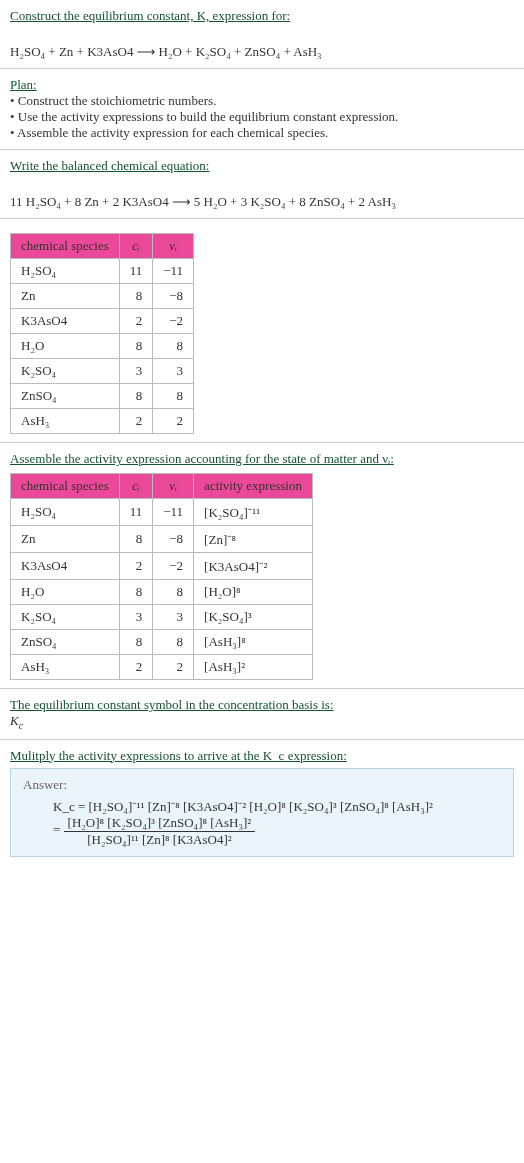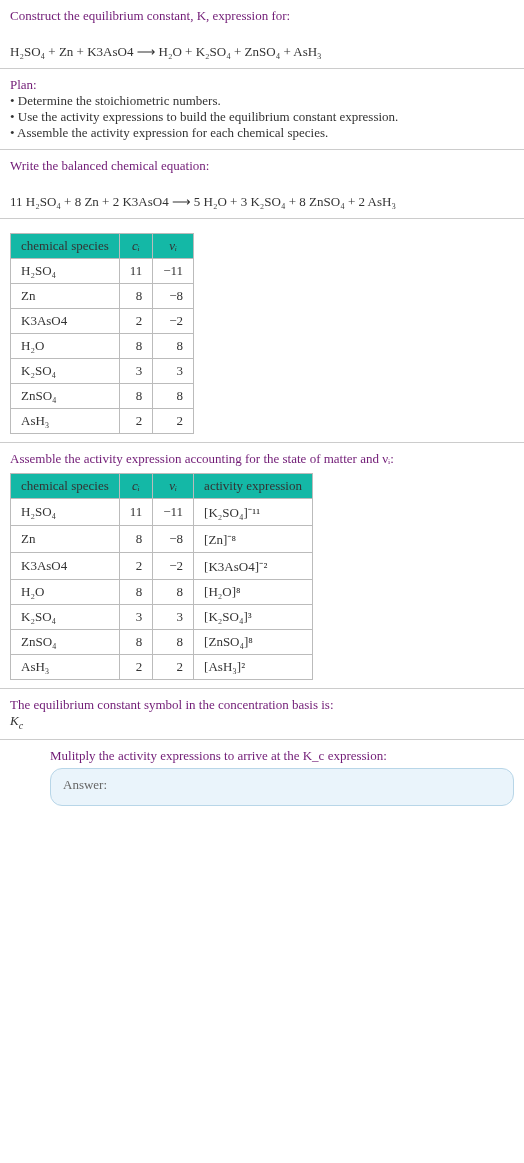--- a/index.html
+++ b/index.html
@@ -12,45 +12,46 @@
     width: 524px;
   }
   .section {
     padding: 8px 10px;
     border-bottom: 1px solid #ccc;
   }
   .section:last-child {
     border-bottom: none;
   }
   .prompt {
-    color: #701a75;
+    color: #14532d;
+    text-decoration: underline;
   }
   .eq {
     margin-top: 20px;
   }
   table.data {
     border-collapse: collapse;
     margin-top: 6px;
   }
   table.data th, table.data td {
     border: 1px solid #bbb;
     padding: 4px 10px;
     font-size: 13px;
   }
   table.data th {
-    background: #14b8a6;
+    background: #ec4899;
     font-weight: normal;
   }
   table.data td.num {
     text-align: right;
   }
   .answer-box {
     background: #eaf4fb;
     border: 1px solid #b8d6e8;
-    border-radius: 12px;
+    border-radius: 0;
     padding: 8px 12px;
     margin-top: 4px;
   }
   .answer-label {
     color: #666;
     margin-bottom: 4px;
   }
   .frac {
     display: inline-block;
     vertical-align: middle;
@@ -75,21 +76,21 @@
 </head>
 <body>
 
 <div class="section">
   <div class="prompt">Construct the equilibrium constant, K, expression for:</div>
   <div class="eq">H₂SO₄ + Zn + K3AsO4  ⟶  H₂O + K₂SO₄ + ZnSO₄ + AsH₃</div>
 </div>
 
 <div class="section">
   <div class="prompt">Plan:</div>
-  <div>• Determine the stoichiometric numbers.</div>
+  <div>• Construct the stoichiometric numbers.</div>
   <div>• Use the activity expressions to build the equilibrium constant expression.</div>
   <div>• Assemble the activity expression for each chemical species.</div>
 </div>
 
 <div class="section">
   <div class="prompt">Write the balanced chemical equation:</div>
   <div class="eq">11 H₂SO₄ + 8 Zn + 2 K3AsO4  ⟶  5 H₂O + 3 K₂SO₄ + 8 ZnSO₄ + 2 AsH₃</div>
 </div>
 
 <div class="section">
@@ -176,35 +177,43 @@
     <tr>
           <td>K₂SO₄</td>
           <td class="num">3</td>
           <td class="num">3</td>
           <td>[K₂SO₄]³</td>
         </tr>
     <tr>
           <td>ZnSO₄</td>
           <td class="num">8</td>
           <td class="num">8</td>
-          <td>[ZnSO₄]⁸</td>
+          <td>[AsH₃]⁸</td>
         </tr>
     <tr>
           <td>AsH₃</td>
           <td class="num">2</td>
           <td class="num">2</td>
           <td>[AsH₃]²</td>
         </tr>
   </tbody>
     </table>
 </div>
 
 <div class="section">
   <div class="prompt">The equilibrium constant symbol in the concentration basis is:</div>
   <div><i>K<sub>c</sub></i></div>
 </div>
 
-<div class="section" style="border-bottom:none;margin-left:40px;">
+<div class="section" style="border-bottom:none;">
   <div class="prompt">Mulitply the activity expressions to arrive at the K_c expression:</div>
   <div class="answer-box">
     <div class="answer-label">Answer:</div>
+    <div class="indent">
+      <span>K_c = [H₂SO₄]⁻¹¹ [Zn]⁻⁸ [K3AsO4]⁻² [H₂O]⁸ [K₂SO₄]³ [ZnSO₄]⁸ [AsH₃]²</span><br>
+      <span> = </span>
+      <span class="frac">
+        <span class="num">[H₂O]⁸ [K₂SO₄]³ [ZnSO₄]⁸ [AsH₃]²</span>
+        <span class="den">[H₂SO₄]¹¹ [Zn]⁸ [K3AsO4]²</span>
+      </span>
+    </div>
   </div>
 </div>
 
 </body></html>

